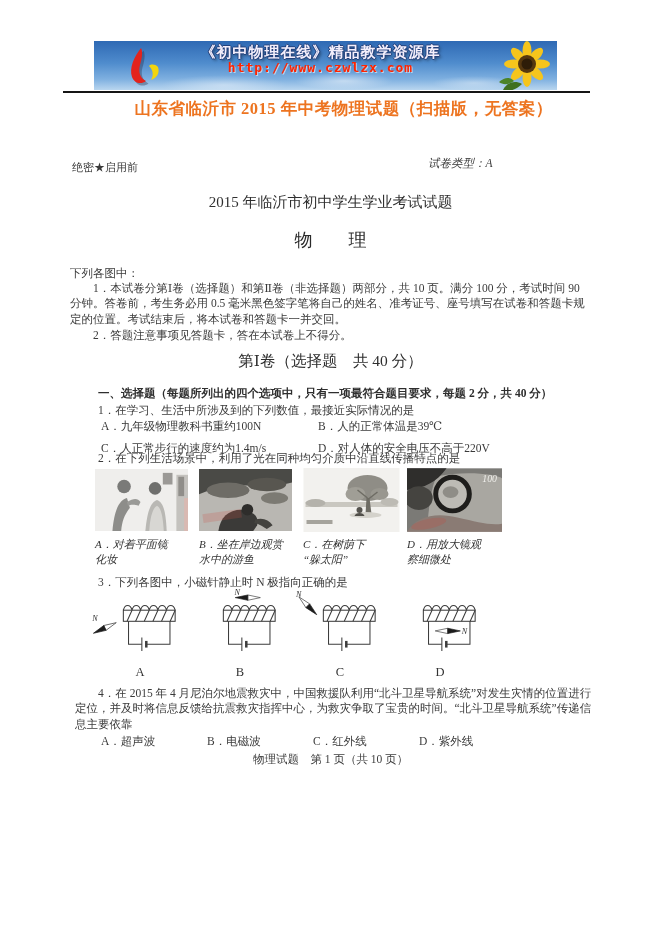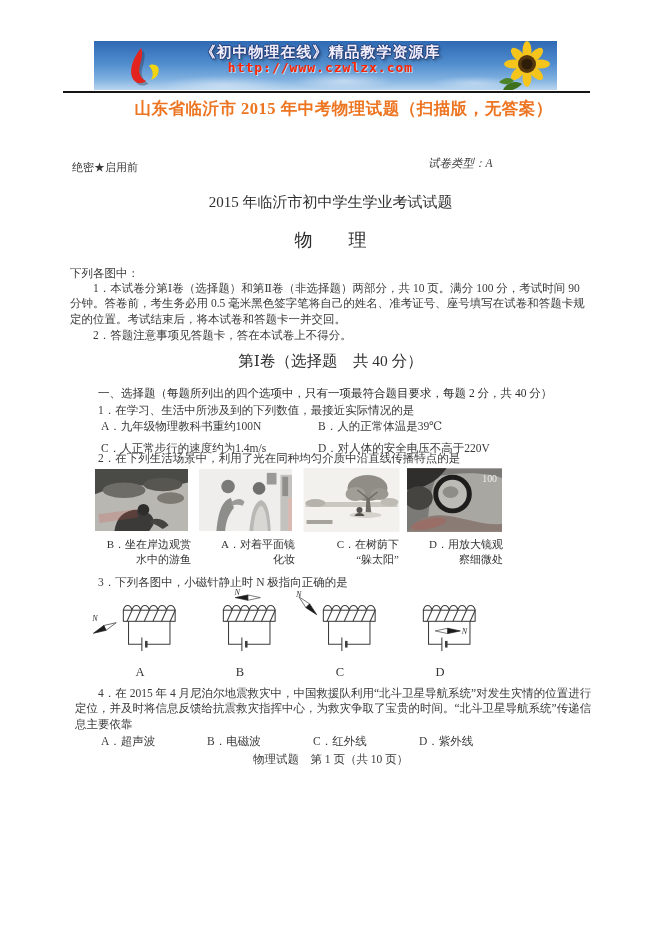--- a/index.html
+++ b/index.html
@@ -31,27 +31,27 @@
   .abs{position:absolute;}
   .t11{font-size:11.5px;line-height:15.4px;}
   .secrecy{left:72px;top:160px;font-size:11px;}
   .papertype{left:428px;top:156px;font-size:11.5px;font-style:italic;}
   .examtitle{left:0;top:193px;width:100%;text-align:center;font-size:15px;color:#2f2f2f;}
   .subject{left:0;top:228px;width:100%;text-align:center;font-size:18px;color:#2a2a2a;}
   .noteslabel{left:70px;top:266px;}
   .note1{left:70px;top:281px;width:524px;text-indent:2em;}
   .note2{left:70px;top:328px;width:524px;text-indent:2em;}
   .sec1{left:0;top:351px;width:100%;text-align:center;font-size:15.5px;color:#2d2d2d;}
-  .intro{left:75px;top:386px;width:524px;text-indent:2em;font-weight:normal;color:#2e2e2e;}
+  .intro{left:75px;top:386px;width:524px;text-indent:2em;font-weight:bold;color:#2e2e2e;}
   .q1text{left:75px;top:403px;width:524px;text-indent:2em;}
   .q1opts{left:101px;top:419px;width:498px;display:grid;grid-template-columns:210px auto;row-gap:2px;gap:7px;}
   .q2text{left:75px;top:451px;width:524px;text-indent:2em;}
 
   .photos{left:95px;top:468px;width:475px;display:flex;gap:8px;}
-  .fig{width:96px;text-align:right;}
+  .fig{width:96px;text-align:left;font-style:italic;}
   .fig svg{display:block;}
   .cap{font-size:11px;line-height:15px;margin-top:5px;color:#333;}
 
   .q3text{left:75px;top:575px;width:524px;text-indent:2em;}
   .diagrams{left:90px;top:588px;width:420px;display:flex;}
   .dia{width:100px;text-align:center;}
   .dia svg{display:block;margin:0 auto;}
   .dialabel{font-size:12.5px;margin-top:3px;color:#333;}
 
   .q4text{left:75px;top:686px;width:524px;text-indent:2em;}
@@ -134,53 +134,53 @@
     <span>B．人的正常体温是39℃</span>
     <span>C．人正常步行的速度约为1.4m/s</span>
     <span>D．对人体的安全电压不高于220V</span>
   </div>
 
   <div class="abs t11 q2text">2．在下列生活场景中，利用了光在同种均匀介质中沿直线传播特点的是</div>
   <div class="abs photos">
 
     <div class="fig">
       <svg width="93" height="64" viewBox="0 0 96 64">
-        <rect width="96" height="64" fill="#b9b7b2"></rect>
-        <path d="M0,0 H96 V14 C70,22 40,10 0,26 Z" fill="#4a4a46"></path>
-        <ellipse cx="30" cy="22" rx="22" ry="8" fill="#6e6c66"></ellipse>
-        <ellipse cx="70" cy="16" rx="20" ry="7" fill="#585650"></ellipse>
-        <ellipse cx="78" cy="30" rx="14" ry="6" fill="#7c7a73"></ellipse>
-        <path d="M20,64 C22,50 30,42 44,42 C58,44 62,50 60,58 L56,64 Z" fill="#3b3a38"></path>
-        <circle cx="50" cy="42" r="6" fill="#2e2d2b"></circle>
-        <path d="M58,52 C66,50 72,52 76,58 L70,62 C64,58 60,56 57,56 Z" fill="#44433f"></path>
-        <rect x="4" y="44" width="40" height="9" fill="rgba(205,80,70,.22)" transform="rotate(-8 24 49)"></rect>
-      </svg>
-      <div class="cap">
-        <div>B．坐在岸边观赏</div>
-        <div>水中的游鱼</div>
-      </div>
-    </div>
-
-    <div class="fig">
-      <svg width="93" height="64" viewBox="0 0 96 64">
         <rect width="96" height="64" fill="#efeeec"></rect>
         <rect x="70" y="4" width="10" height="12" fill="#9b9996"></rect>
         <rect x="84" y="6" width="12" height="58" fill="#c4c2be"></rect>
         <rect x="86" y="8" width="6" height="20" fill="#908e8a"></rect>
         <rect x="92" y="30" width="4" height="34" fill="#d9b9b2"></rect>
         <circle cx="30" cy="18" r="7" fill="#7a7a78"></circle>
         <path d="M18,64 C20,40 26,32 33,30 L36,40 C30,48 28,54 27,64 Z" fill="#8d8d8a"></path>
         <path d="M33,34 C40,30 44,30 47,34 L45,38 C40,36 36,37 34,38 Z" fill="#9a9a97"></path>
         <circle cx="62" cy="20" r="6.5" fill="#6f6f6d"></circle>
         <path d="M52,64 C54,42 58,34 64,32 C70,34 73,42 74,64 Z" fill="#b9b8b4"></path>
         <path d="M56,64 C57,48 60,40 64,38 C68,40 70,48 71,64 Z" fill="#d8d7d3"></path>
       </svg>
       <div class="cap">
         <div>A．对着平面镜</div>
         <div>化妆</div>
+      </div>
+    </div>
+
+    <div class="fig">
+      <svg width="93" height="64" viewBox="0 0 96 64">
+        <rect width="96" height="64" fill="#b9b7b2"></rect>
+        <path d="M0,0 H96 V14 C70,22 40,10 0,26 Z" fill="#4a4a46"></path>
+        <ellipse cx="30" cy="22" rx="22" ry="8" fill="#6e6c66"></ellipse>
+        <ellipse cx="70" cy="16" rx="20" ry="7" fill="#585650"></ellipse>
+        <ellipse cx="78" cy="30" rx="14" ry="6" fill="#7c7a73"></ellipse>
+        <path d="M20,64 C22,50 30,42 44,42 C58,44 62,50 60,58 L56,64 Z" fill="#3b3a38"></path>
+        <circle cx="50" cy="42" r="6" fill="#2e2d2b"></circle>
+        <path d="M58,52 C66,50 72,52 76,58 L70,62 C64,58 60,56 57,56 Z" fill="#44433f"></path>
+        <rect x="4" y="44" width="40" height="9" fill="rgba(205,80,70,.22)" transform="rotate(-8 24 49)"></rect>
+      </svg>
+      <div class="cap">
+        <div>B．坐在岸边观赏</div>
+        <div>水中的游鱼</div>
       </div>
     </div>
 
     <div class="fig">
       <svg width="97" height="64" viewBox="0 0 96 64">
         <rect width="96" height="64" fill="#f2f1ee"></rect>
         <rect x="2" y="34" width="92" height="5" fill="#c9c7c0"></rect>
         <ellipse cx="12" cy="35" rx="10" ry="4" fill="#b4b2ab"></ellipse>
         <ellipse cx="86" cy="34" rx="9" ry="4" fill="#bdbbb4"></ellipse>
         <ellipse cx="64" cy="20" rx="20" ry="13" fill="#8f8d86"></ellipse>

